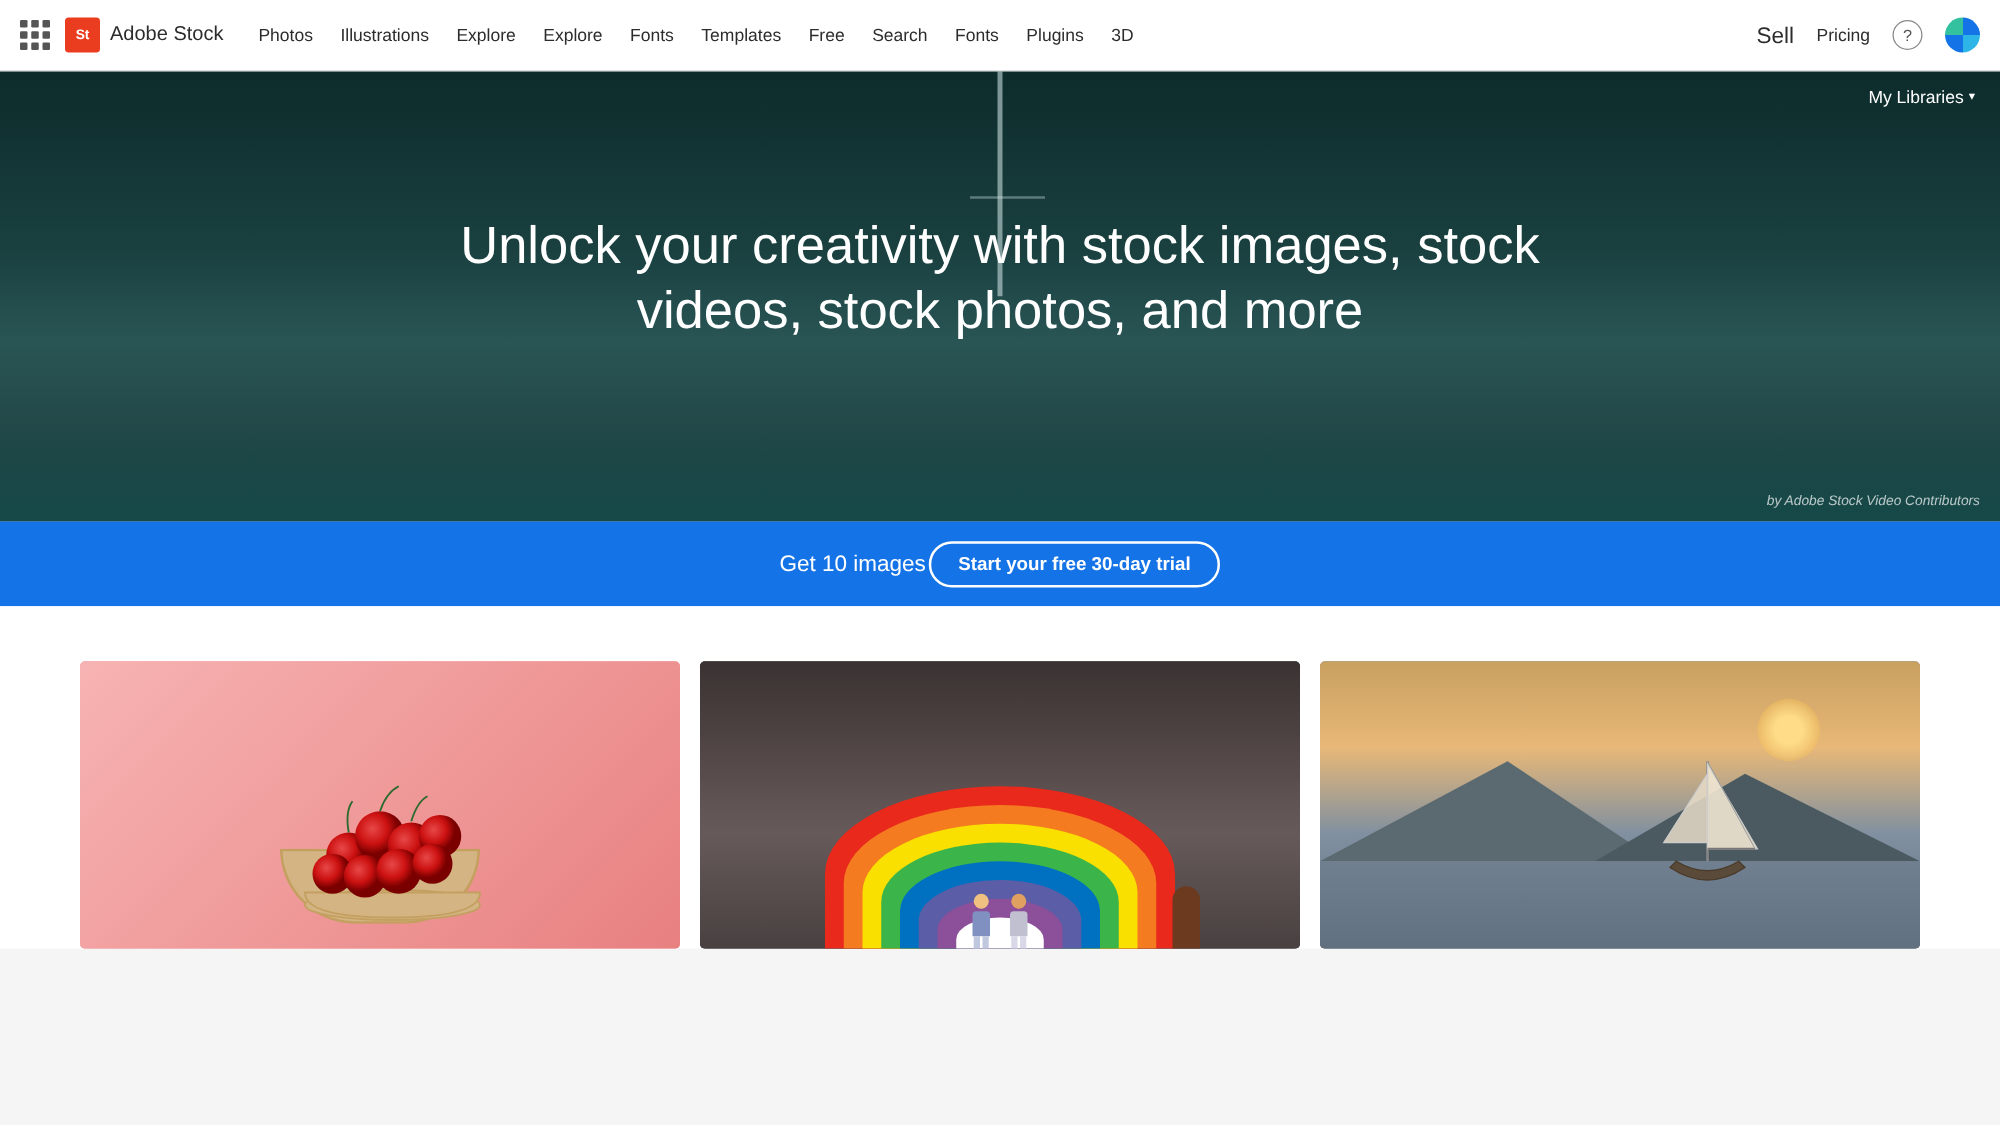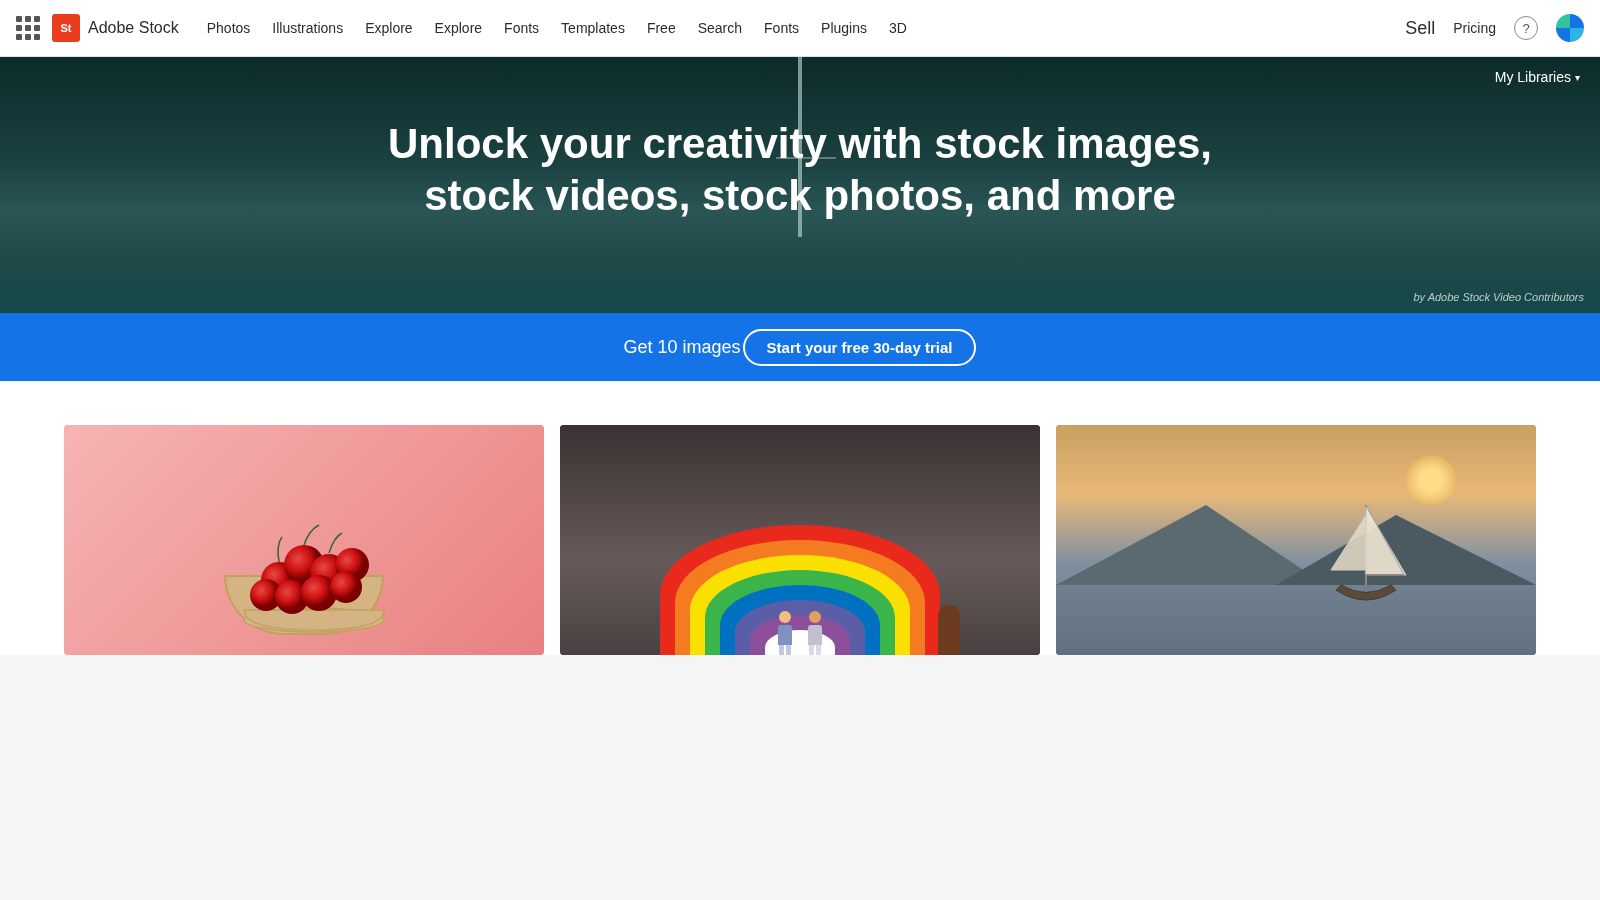--- a/index.html
+++ b/index.html
@@ -92,21 +92,21 @@
       width: 28px; height: 28px;
       border-radius: 50%;
       background: conic-gradient(#1473e6 0deg 90deg, #2eb5e8 90deg 180deg, #1473e6 180deg 270deg, #34c1a0 270deg 360deg);
       cursor: pointer;
     }
 
     
     .hero {
       position: relative;
       width: 100%;
-      height: 256px;
+      height: 360px;
       background: #1a3a3a;
       overflow: hidden;
       display: flex;
       flex-direction: column;
       align-items: center;
       justify-content: center;
     }
     .hero-bg {
       position: absolute;
       inset: 0;
@@ -149,21 +149,21 @@
       background: linear-gradient(to bottom, transparent, rgba(20,80,80,0.7));
     }
     .hero-content {
       position: relative;
       z-index: 2;
       text-align: center;
       margin-bottom: 30px;
     }
     .hero-title {
       font-size: 42px;
-      font-weight: 700;
+      font-weight: 400;
       color: #fff;
       line-height: 1.25;
       max-width: 900px;
       margin-bottom: 0;
     }
     .hero-search-bar {
       position: relative;
       z-index: 2;
       display: flex;
       width: 778px;

